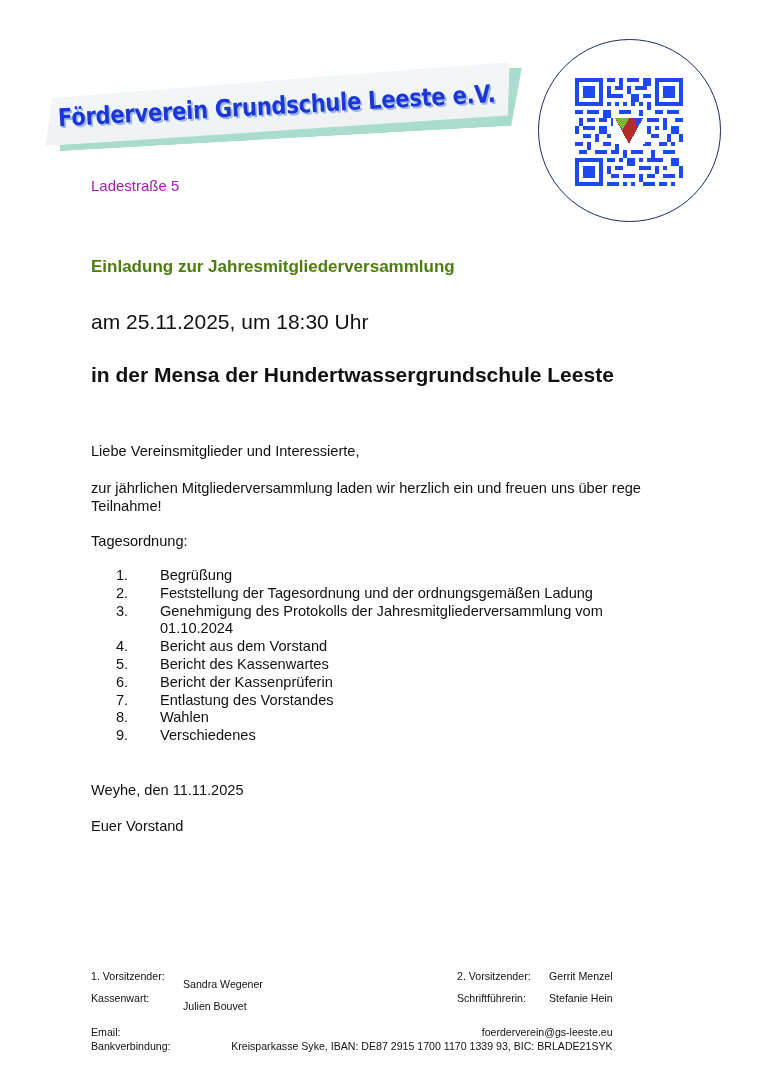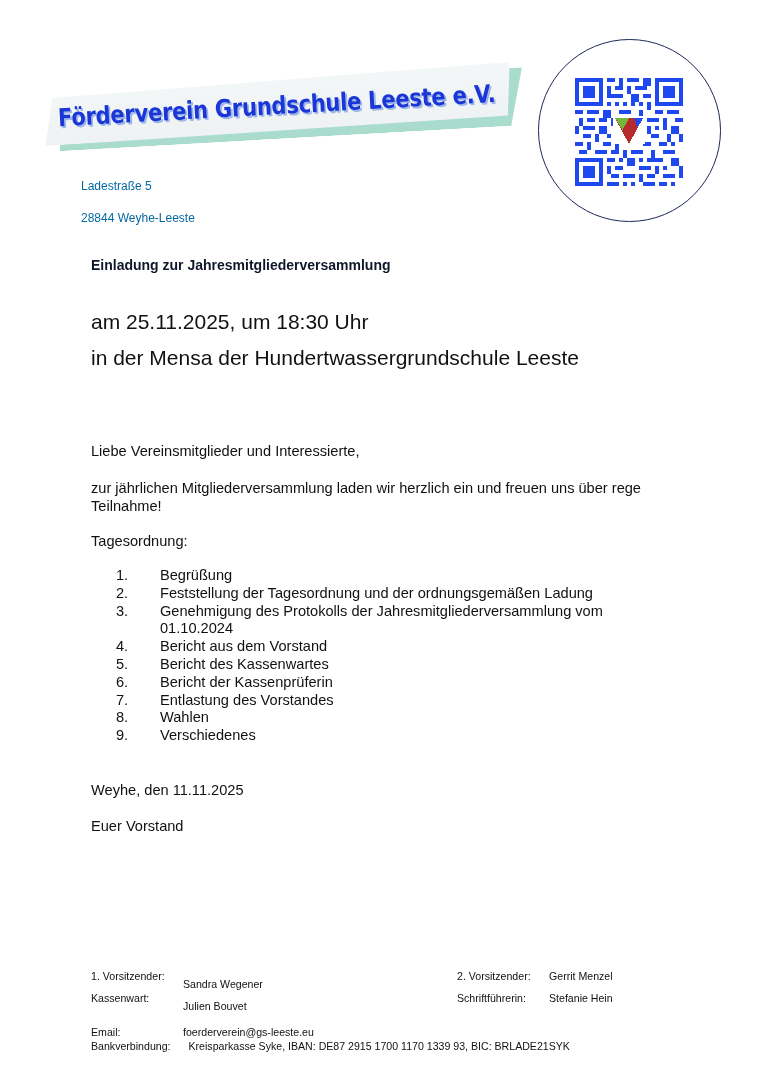--- a/index.html
+++ b/index.html
@@ -68,32 +68,32 @@
     }
     .qr-code {
       position: absolute;
       left: 575px;
       top: 78px;
       width: 108px;
       height: 108px;
     }
 
     
-    .address { position: absolute; left: 81px; top: 170px; font-size: 12px; line-height: 32px; color: #0369a1; }
+    .address { position: absolute; left: 91px; top: 170px; font-size: 15px; line-height: 32px; color: #a21caf; }
 
     .heading-bold {
       position: absolute; left: 91px; top: 257px;
-      font-size: 14px; font-weight: bold; color: #0f172a;
+      font-size: 17px; font-weight: bold; color: #4d7c0f;
     }
     .heading-line {
       position: absolute; left: 91px;
       font-size: 21px; color: #111;
     }
     .h-date { top: 310px; }
-    .h-place { top: 346px; }
+    .h-place { top: 363px; font-weight: bold; }
 
     .body-text {
       position: absolute; left: 91px;
       font-size: 14.6px; color: #111; line-height: 18px;
     }
     .greeting { top: 442px; }
     .intro { top: 479px; width: 620px; }
     .agenda-title { top: 532px; }
 
     .agenda {
@@ -106,21 +106,21 @@
     .agenda .txt { width: 480px; }
 
     .sign-date { top: 781px; }
     .sign-name { top: 817px; }
 
     
     .footer {
       position: absolute; left: 91px; top: 970px;
       font-size: 10.6px; color: #111; line-height: 13.5px;
     }
-    .frow { display: flex; }
+    .frow { display: flex; justify-content: space-between; }
     .fcol-label { width: 92px; }
     .fcol-val { width: 274px; margin-top: 8px; }
     .fcol-label2 { width: 92px; }
     .fcol-val2 { }
     .fgap { height: 13px; }
   </style>
 </head>
 <body>
 
 <div class="page">
@@ -229,21 +229,20 @@
     <g>
       <rect x="9.5" y="9.5" width="8" height="7" fill="#ffffff"></rect>
       <polygon points="10,10 17,10 13.5,16.5" fill="#b52a2a"></polygon>
       <polygon points="10,10 13.5,10 11.9,13" fill="#74b83a"></polygon>
       <polygon points="14.8,10 17,10 15.6,12.4" fill="#1f49f0"></polygon>
     </g>
   </svg>
 
   <div class="address">
     <div>Ladestraße 5</div>
-    <div>28844 Weyhe-Leeste</div>
   </div>
 
   <div class="heading-bold">Einladung zur Jahresmitgliederversammlung</div>
   <div class="heading-line h-date">am 25.11.2025, um 18:30 Uhr</div>
   <div class="heading-line h-place">in der Mensa der Hundertwassergrundschule Leeste</div>
 
   <div class="body-text intro">zur jährlichen Mitgliederversammlung laden wir herzlich ein und freuen uns über rege Teilnahme!</div>
   <div class="body-text greeting">Liebe Vereinsmitglieder und Interessierte,</div>
   <div class="body-text agenda-title">Tagesordnung:</div>
 

